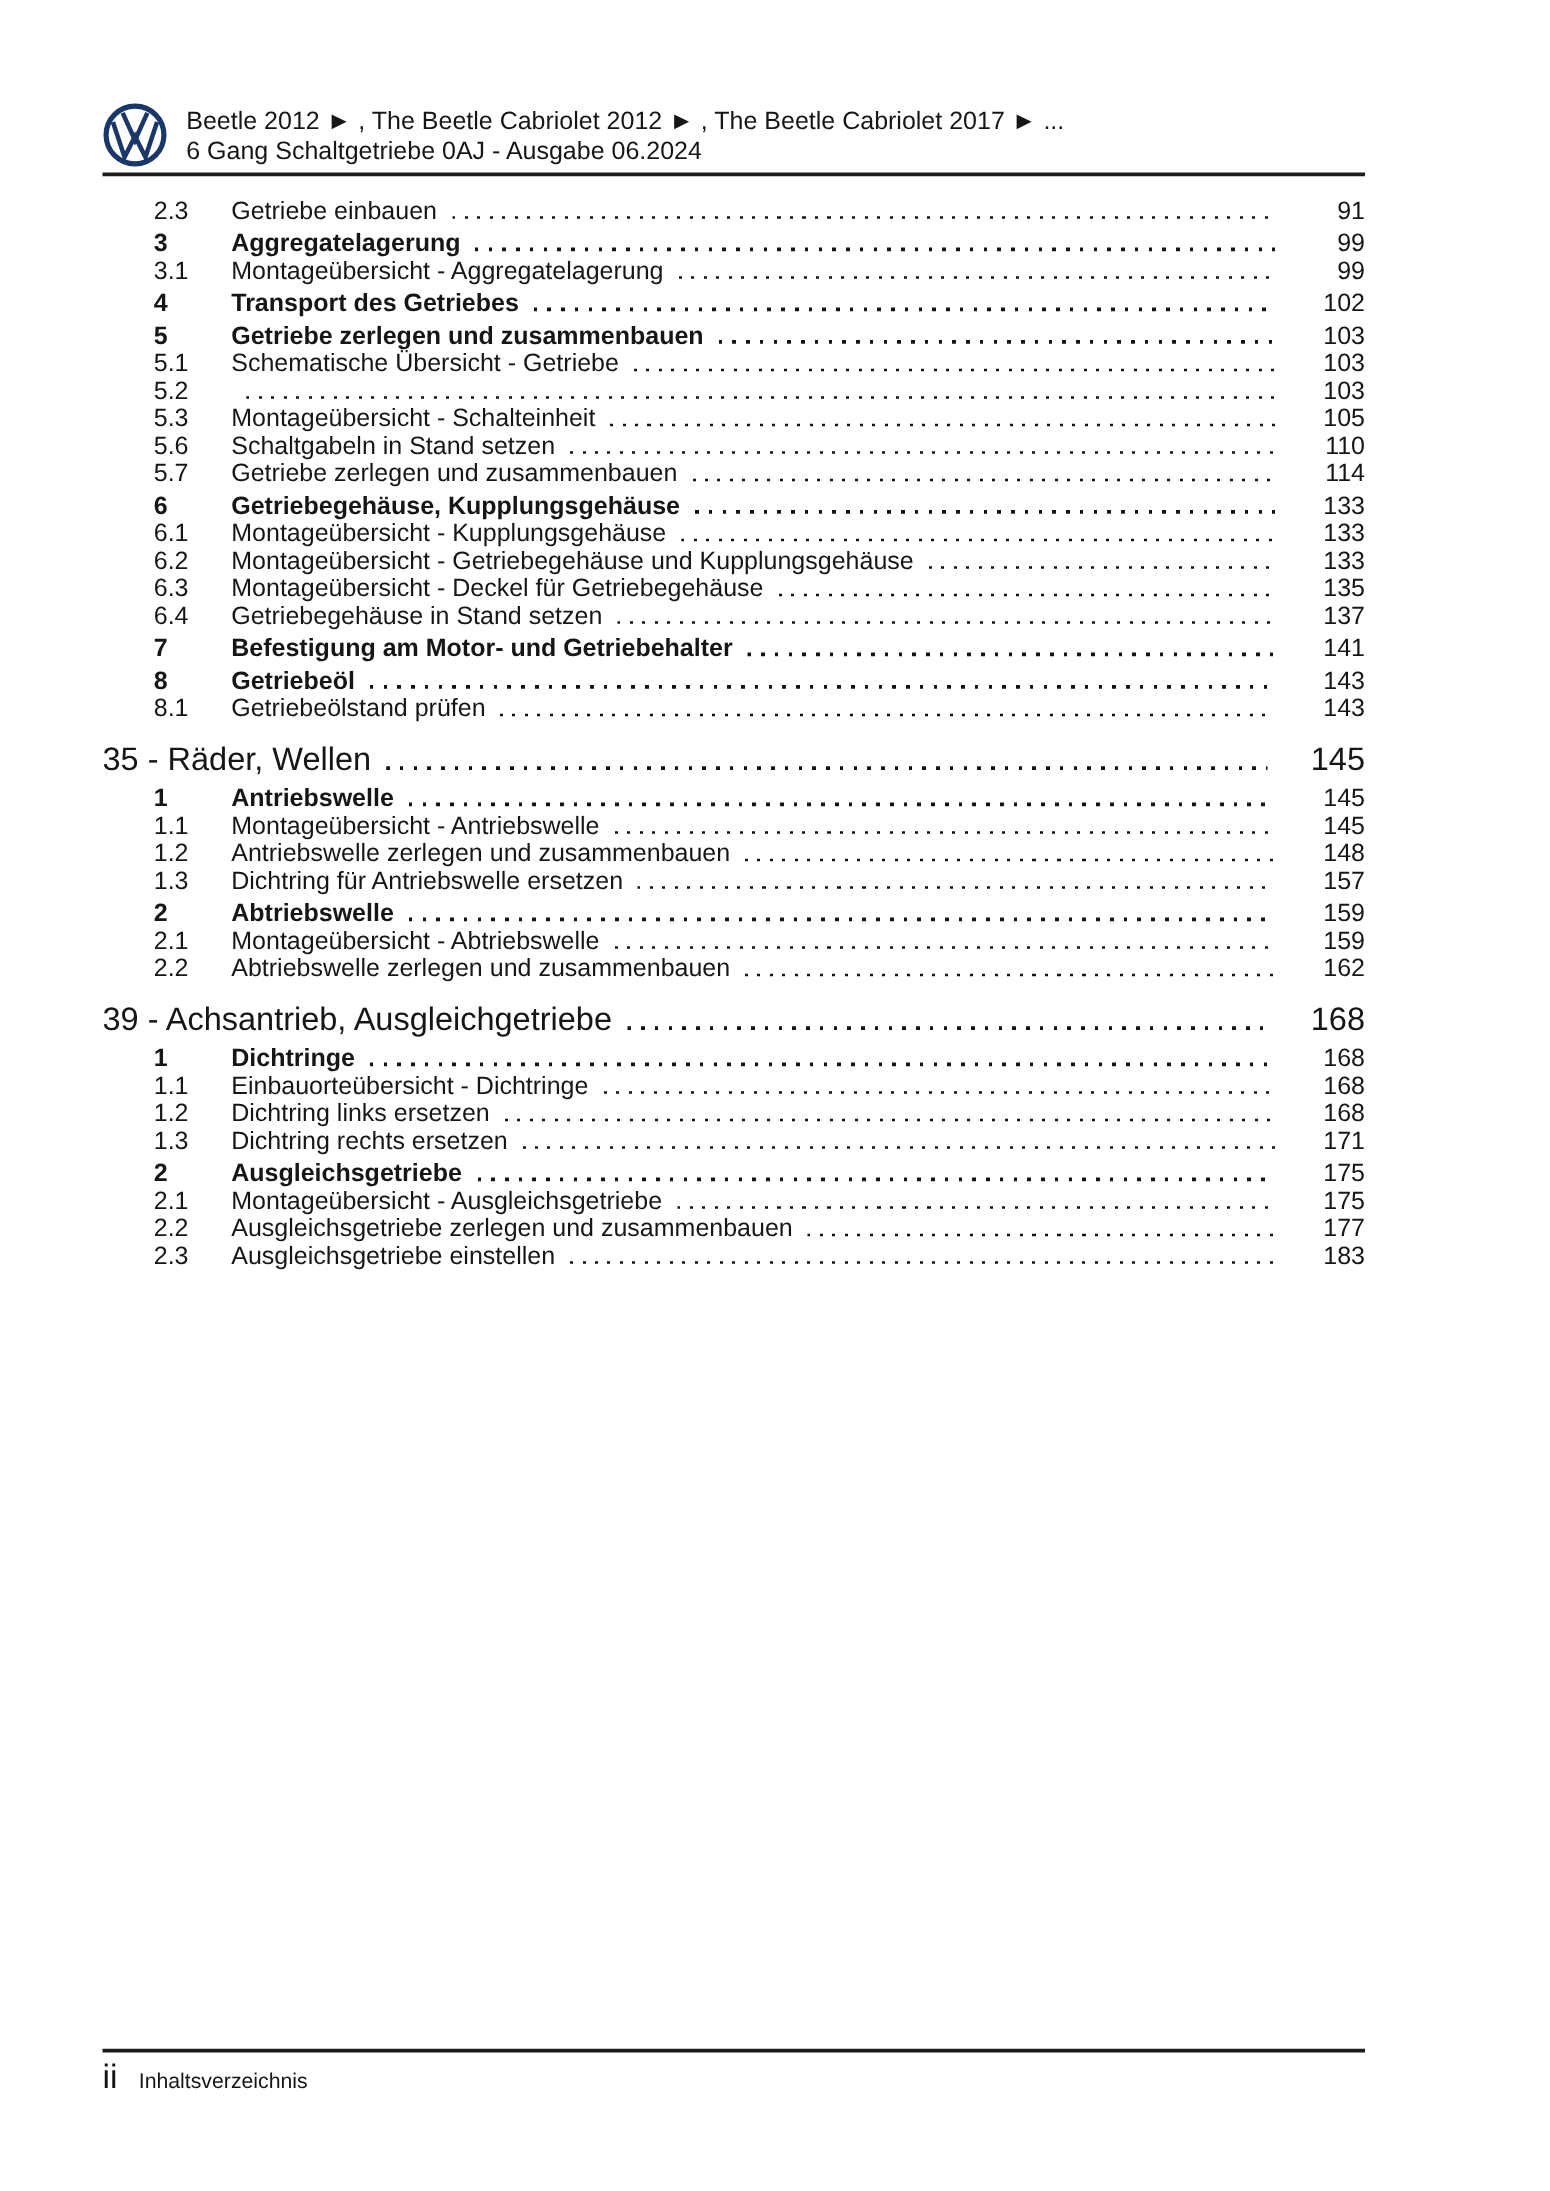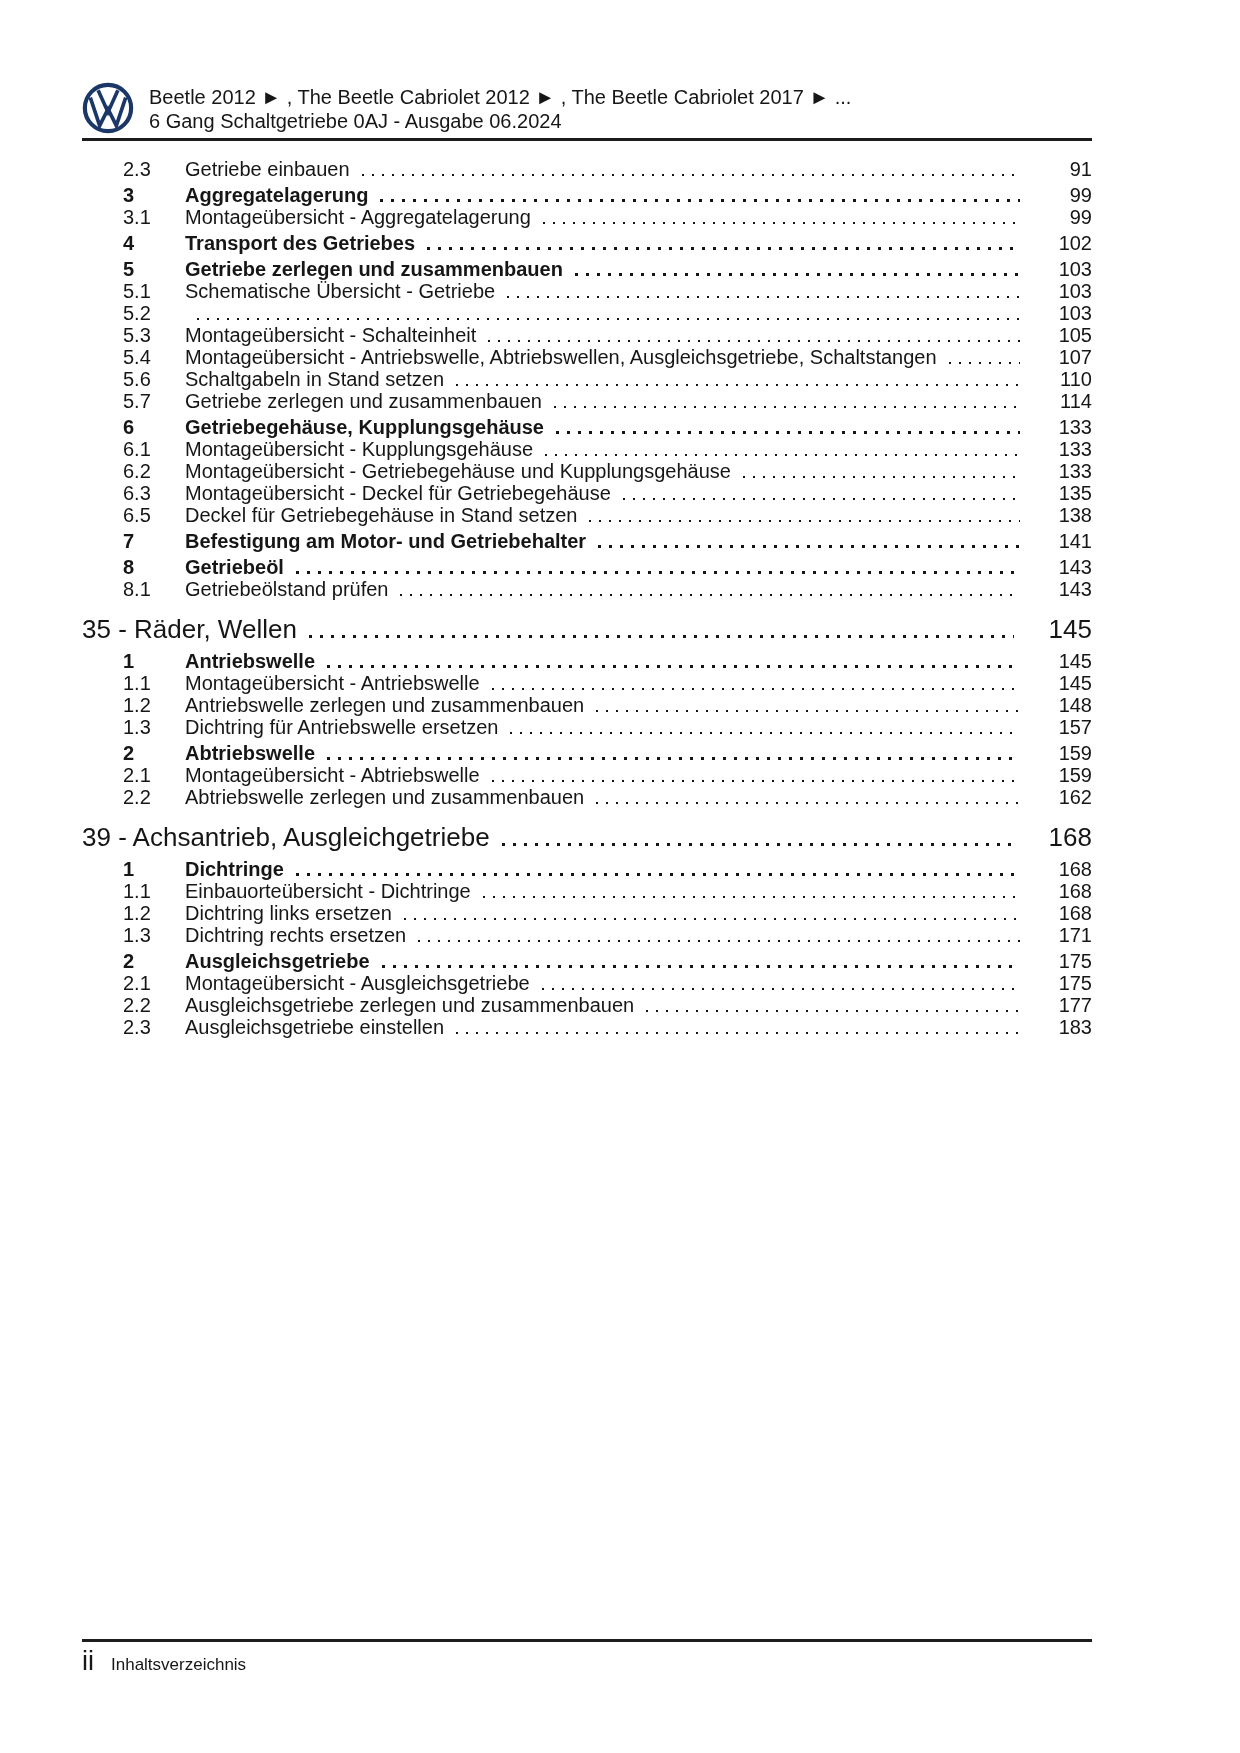--- a/index.html
+++ b/index.html
@@ -123,26 +123,20 @@
     <span class="page-num">103</span>
   </div>
 
   <div class="row entry">
     <span class="num">5.3</span>
     <span class="title">Montageübersicht - Schalteinheit</span>
     <span class="dots"></span>
     <span class="page-num">105</span>
   </div>
 
-  <div class="row entry">
-    <span class="num">5.4</span>
-    <span class="title">Montageübersicht - Antriebswelle, Abtriebswellen, Ausgleichsgetriebe, Schaltstangen</span>
-    <span class="dots"></span>
-    <span class="page-num">107</span>
-  </div>
 
 
   <div class="row entry">
     <span class="num">5.6</span>
     <span class="title">Schaltgabeln in Stand setzen</span>
     <span class="dots"></span>
     <span class="page-num">110</span>
   </div>
 
   <div class="row entry">
@@ -173,27 +167,27 @@
     <span class="page-num">133</span>
   </div>
 
   <div class="row entry">
     <span class="num">6.3</span>
     <span class="title">Montageübersicht - Deckel für Getriebegehäuse</span>
     <span class="dots"></span>
     <span class="page-num">135</span>
   </div>
 
-
-  <div class="row entry">
-    <span class="num">6.5</span>
-    <span class="title">Deckel für Getriebegehäuse in Stand setzen</span>
-    <span class="dots"></span>
-    <span class="page-num">138</span>
-  </div>
+  <div class="row entry">
+    <span class="num">6.4</span>
+    <span class="title">Getriebegehäuse in Stand setzen</span>
+    <span class="dots"></span>
+    <span class="page-num">137</span>
+  </div>
+
 
   <div class="row entry b">
     <span class="num">7</span>
     <span class="title">Befestigung am Motor- und Getriebehalter</span>
     <span class="dots"></span>
     <span class="page-num">141</span>
   </div>
 
   <div class="row entry b">
     <span class="num">8</span>

